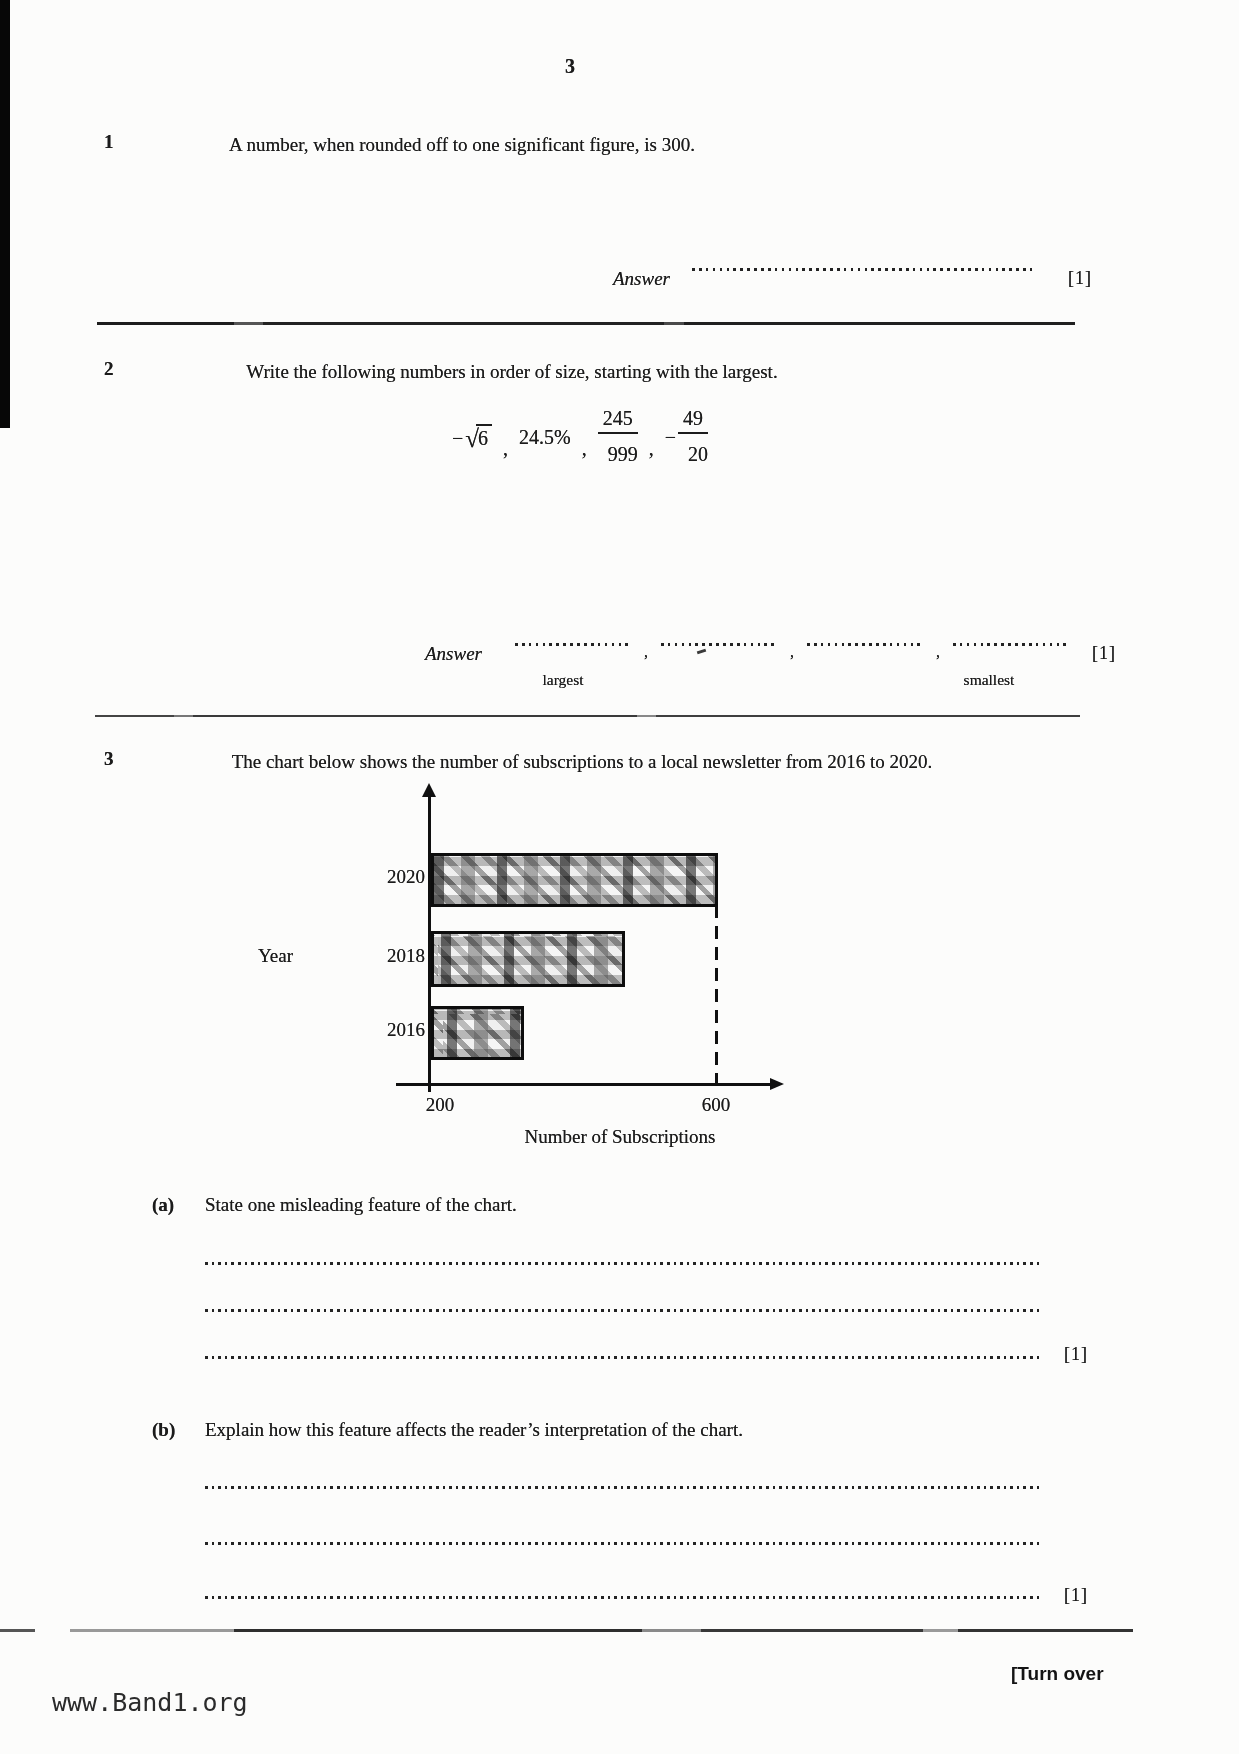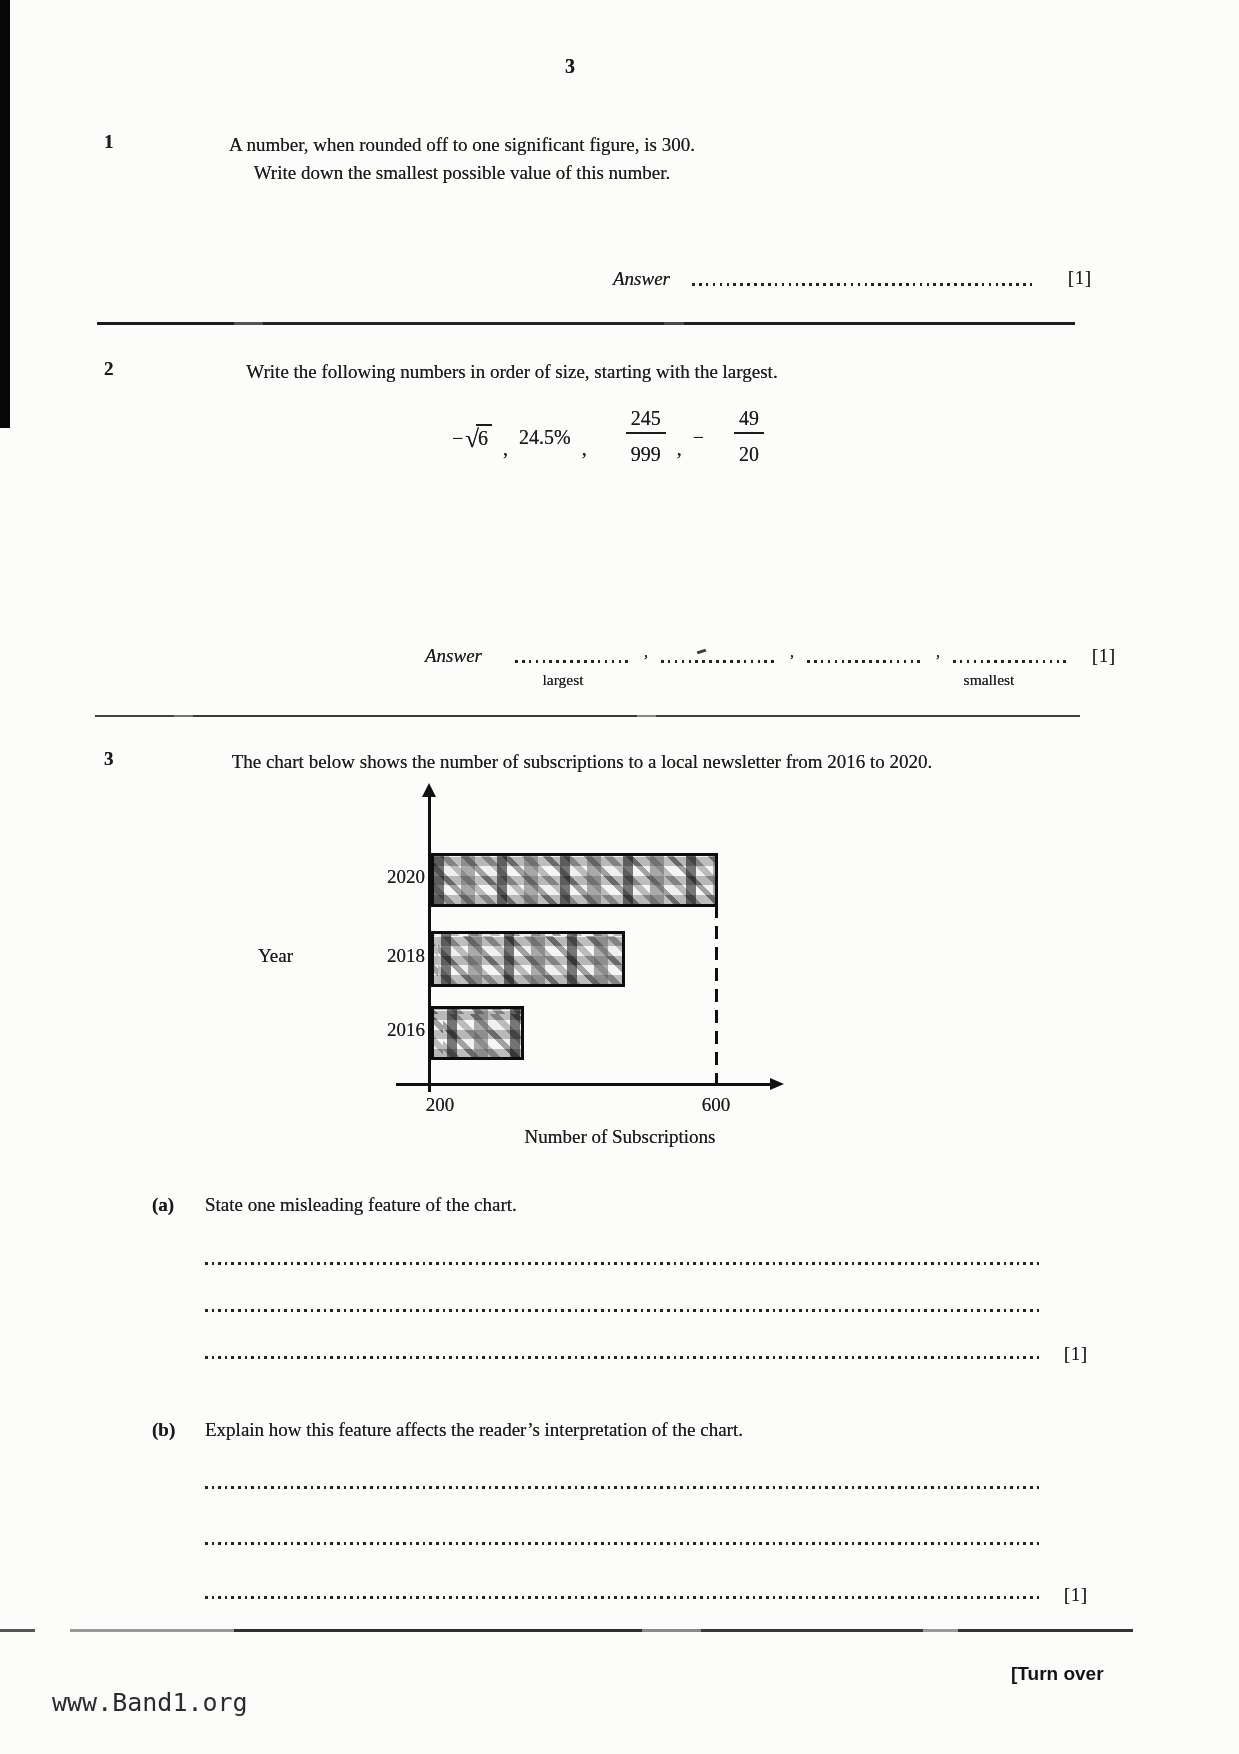--- a/index.html
+++ b/index.html
@@ -16,21 +16,21 @@
 
   .pageno{position:absolute;left:540px;top:55px;width:60px;text-align:center;
     font-weight:bold;font-size:20px;}
 
   .qnum{position:absolute;font-weight:bold;font-size:19px;}
   .qtext{position:absolute;font-size:19px;line-height:28px;text-align:center;}
 
   .q1num{left:104px;top:131px;}
   .q1text{left:152px;top:131px;width:620px;}
 
-  .ansrow{position:absolute;display:flex;align-items:flex-end;}
+  .ansrow{position:absolute;display:flex;align-items:flex-start;}
   .anslabel{font-style:italic;font-size:19px;}
   .marks{font-size:18px;letter-spacing:1px;}
   .dots{display:inline-block;height:3px;margin-bottom:4px;
     background-image:repeating-linear-gradient(90deg,#232323 0 2.6px,rgba(0,0,0,0) 2.6px 6.9px);}
 
   .q1ans{left:613px;top:268px;gap:22px;}
   .q1ans .dots{width:340px;}
 
   .divider{position:absolute;height:3px;background:#262626;}
   .d1{left:97px;top:322px;width:978px;
@@ -40,21 +40,21 @@
   .d3{left:0px;top:1629px;width:1168px;height:3px;
       background:linear-gradient(90deg,#555 0 3%,rgba(0,0,0,0) 3% 6%,#999 6% 20%,#2e2e2e 20% 55%,#8a8a8a 55% 60%,#383838 60% 79%,#9a9a9a 79% 82%,#333 82% 97%,rgba(0,0,0,0) 97%);}
 
   .q2num{left:104px;top:358px;}
   .q2text{left:152px;top:358px;width:720px;}
 
   .expr{position:absolute;left:452px;top:408px;height:58px;display:flex;align-items:center;
     gap:11px;font-size:20px;}
   .rad{font-size:25px;line-height:1;position:relative;top:2px;margin-left:2px;}
   .radicand{display:inline-block;border-top:2px solid #1c1c1c;padding:1px 4px 0 2px;margin-left:-3px;}
-  .frac{display:inline-flex;flex-direction:column;text-align:center;line-height:1.08;margin-left:28px;}
+  .frac{display:inline-flex;flex-direction:column;text-align:right;line-height:1.08;}
   .frac .fnum{display:block;padding:0 5px 2px;border-bottom:2px solid #1c1c1c;}
   .frac .fden{display:block;padding-top:10px;}
   .negfrac{display:inline-flex;align-items:center;gap:2px;}
   .xcomma{align-self:flex-end;padding-bottom:6px;}
 
   .q2ans{left:425px;top:643px;gap:13px;}
   .q2ans .anslabel{margin-right:20px;}
   .q2ans .dots{width:116px;}
   .q2ans .marks{margin-left:10px;}
   .sublab{position:absolute;font-size:15.5px;}
@@ -110,21 +110,20 @@
 
 <div class="page">
 
   <div class="edge-bar"></div>
 
   <div class="pageno txt">3</div>
 
   <span class="qnum q1num txt">1</span>
   <div class="qtext q1text txt">
     <div>A number, when rounded off to one significant figure, is 300.</div>
-    <div>Write down the smallest possible value of this number.</div>
   </div>
   <div class="ansrow q1ans">
     <span class="anslabel txt">Answer</span>
     <span class="dots"></span>
   </div>
   <span class="marks-abs mk-q1 txt">[1]</span>
 
   <div class="divider d1"></div>
 
   <span class="qnum q2num txt">2</span>

